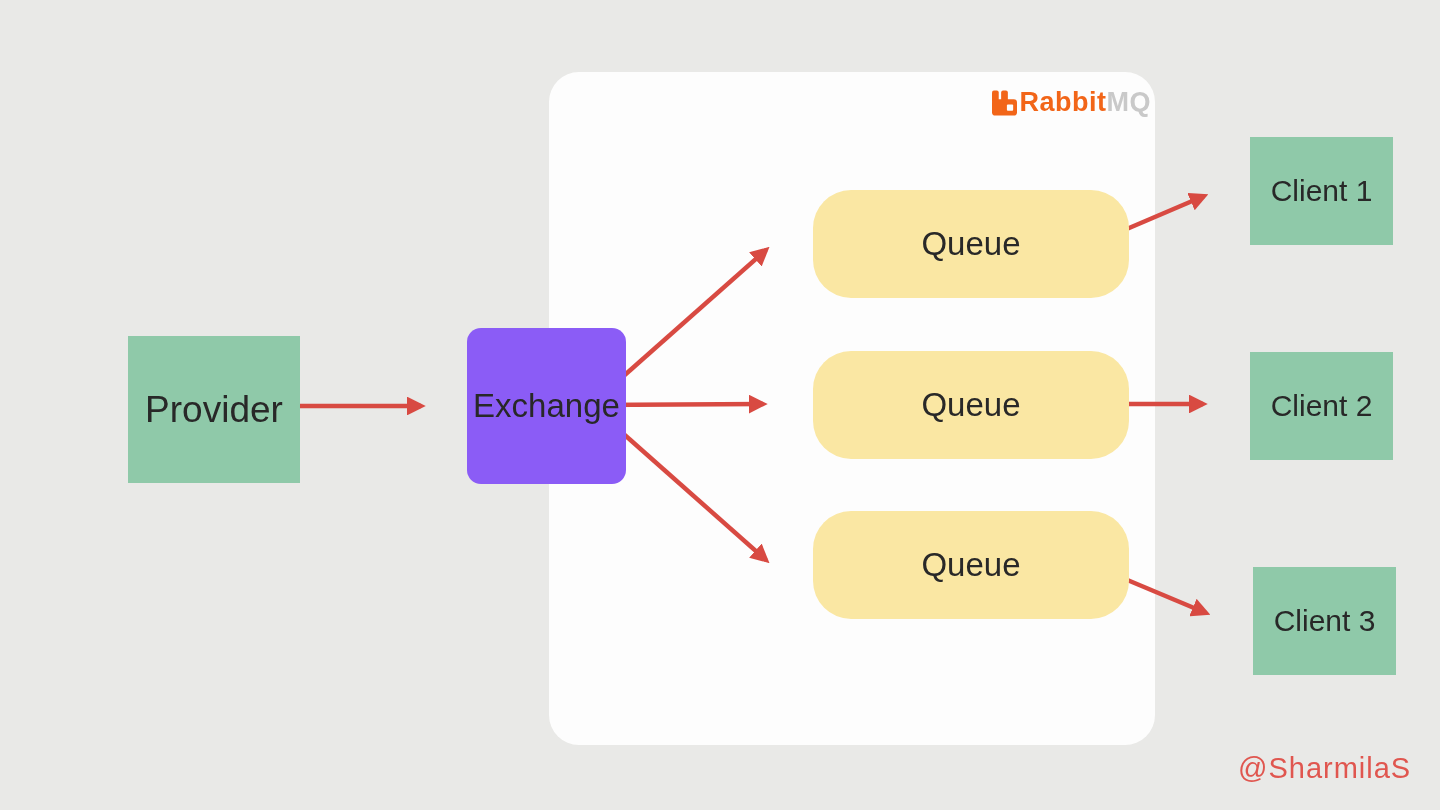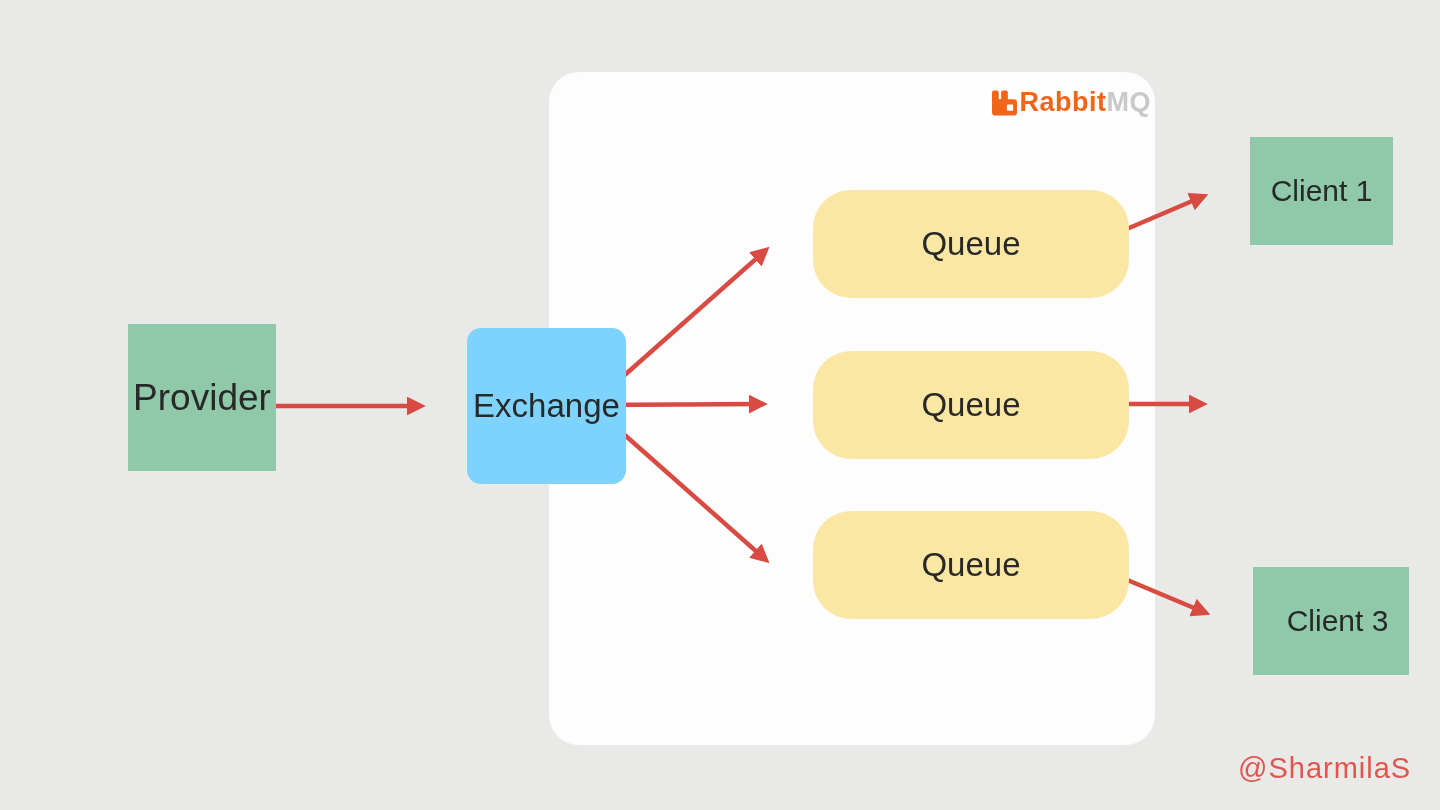--- a/index.html
+++ b/index.html
@@ -48,32 +48,32 @@
     display: flex;
     align-items: center;
     justify-content: center;
     color: #282828;
     white-space: nowrap;
     z-index: 3;
     margin-left: 36px;
   }
   .node-provider {
     left: 92px;
-    top: 324px;
-    width: 148px;
+    top: 336px;
+    width: 172px;
     height: 147px;
     background: #8fc9a9;
     font-size: 37px;
   }
   .node-exchange {
     left: 431px;
     top: 328px;
     width: 159px;
     height: 156px;
-    background: #7dd3fc;
+    background: #8b5cf6;
     border-radius: 14px;
     font-size: 33px;
   }
   .node-queue {
     left: 777px;
     width: 316px;
     height: 108px;
     background: #fae7a3;
     border-radius: 38px;
     font-size: 33px;
@@ -82,21 +82,21 @@
   .queue-2 { top: 351px; }
   .queue-3 { top: 511px; }
   .node-client {
     width: 143px;
     height: 108px;
     background: #8fc9a9;
     font-size: 30px;
   }
   .client-1 { left: 1214px; top: 137px; }
   .client-2 { left: 1214px; top: 352px; }
-  .client-3 { left: 1217px; top: 567px; padding-left: 13px; }
+  .client-3 { left: 1217px; top: 567px; }
 
   .arrows {
     position: absolute;
     left: 0;
     top: 0;
     z-index: 2;
     pointer-events: none;
   }
   .arrow-line {
     stroke: #d84a42;
@@ -165,19 +165,22 @@
   <div class="node node-queue queue-2">
     <span>Queue</span>
   </div>
   <div class="node node-queue queue-3">
     <span>Queue</span>
   </div>
 
   <div class="node node-client client-1">
     <span>Client 1</span>
   </div>
+  <div class="node node-client client-2">
+    <span>Client 2</span>
+  </div>
   <div class="node node-client client-3">
     <span>Client 3</span>
   </div>
 
   <div class="watermark">@SharmilaS</div>
 
 </div>
 
 </body></html>

